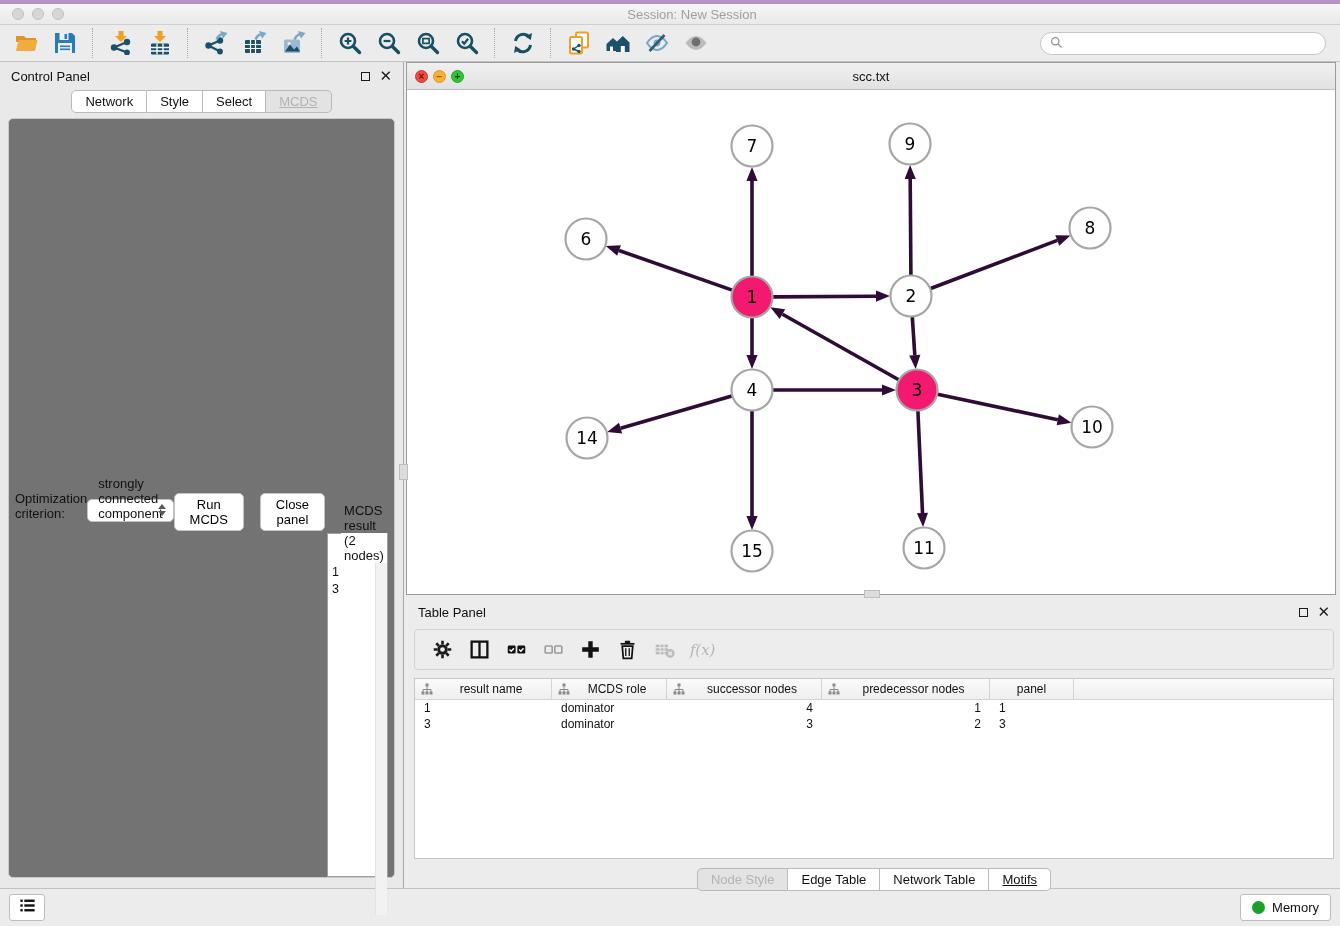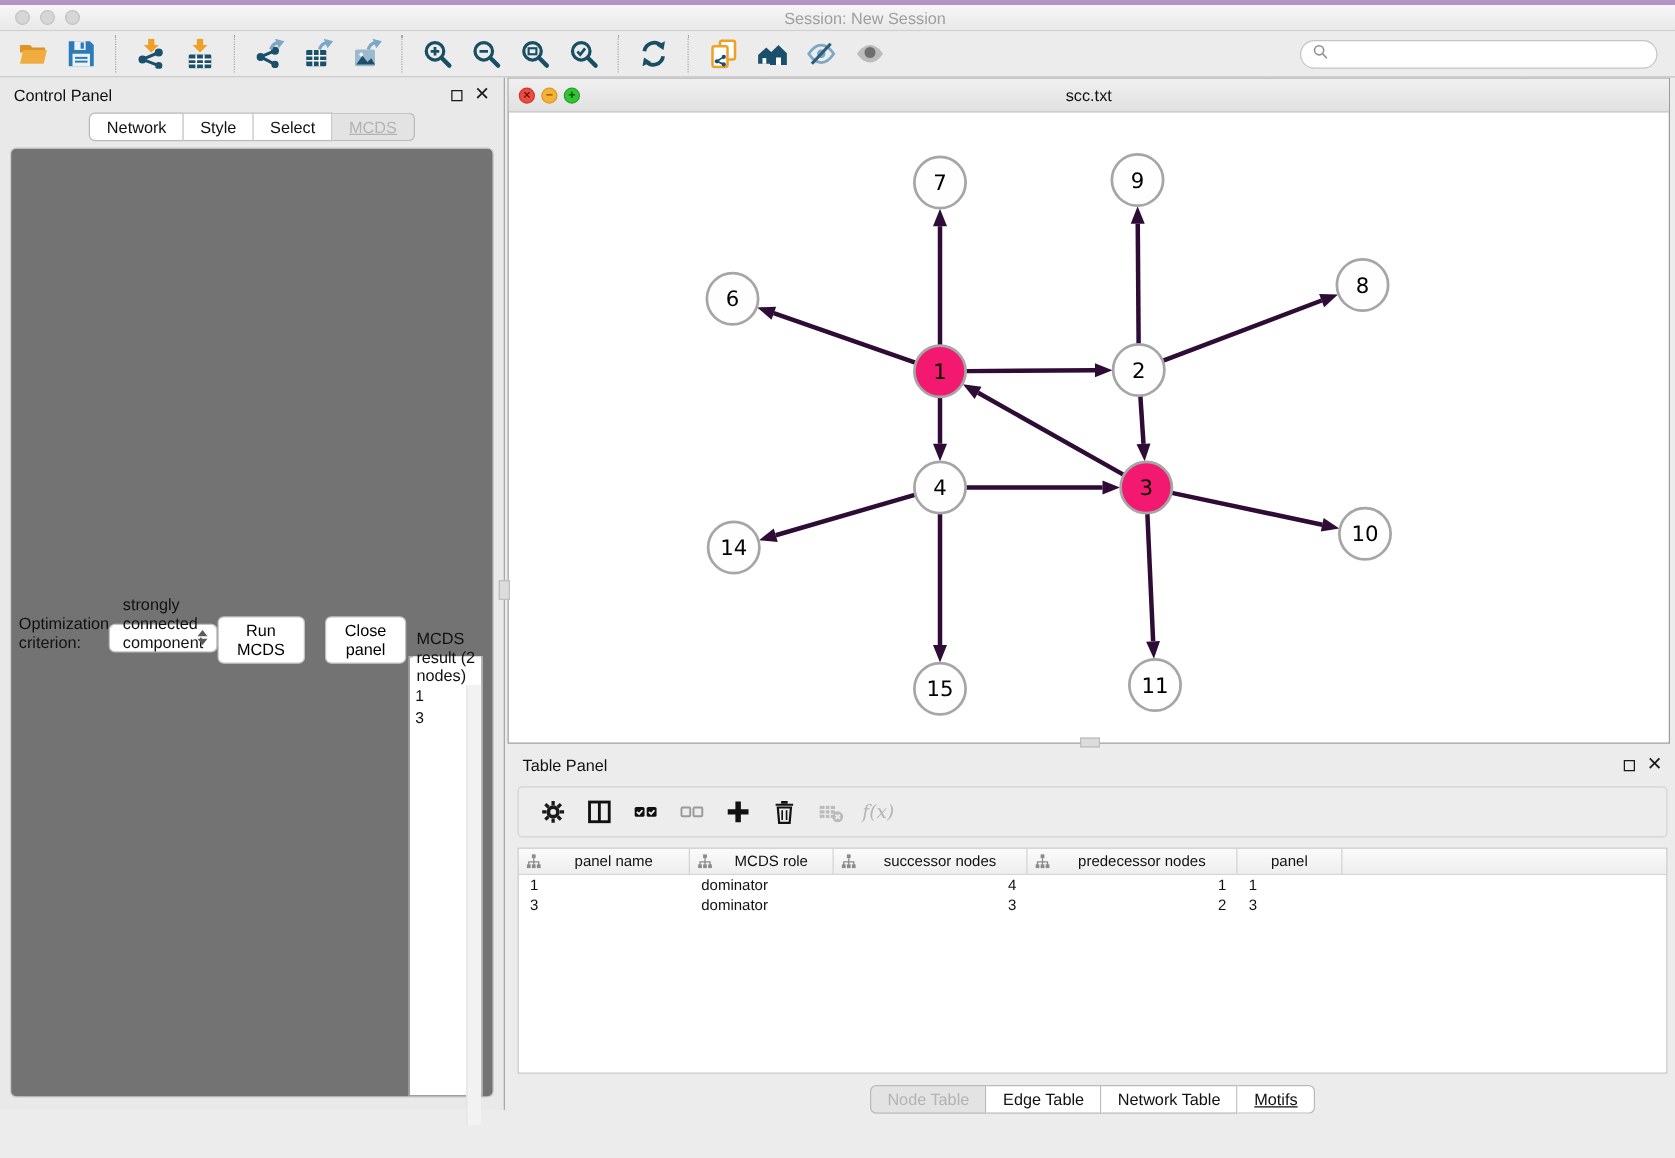--- a/index.html
+++ b/index.html
@@ -46,21 +46,21 @@
     display:flex; flex-direction:row; align-items:center; padding:15px 6px 0 6px; }
   .opt-label { font-size:13px; }
   .criterion-select { margin-top:10px; width:308px; height:23px; background:#fff; border:1px solid #C2C2C2;
     border-radius:5px; display:flex; align-items:flex-end; font-size:13px; padding:0 10px; position:relative; }
   .select-arrows { position:absolute; right:7px; top:4px; display:flex; flex-direction:column; gap:2px; }
   .tri-up { width:0; height:0; border-left:4px solid transparent; border-right:4px solid transparent; border-bottom:5px solid #5A5A5A; }
   .tri-down { width:0; height:0; border-left:4px solid transparent; border-right:4px solid transparent; border-top:5px solid #5A5A5A; }
   .cp-buttons { display:flex; gap:16px; margin-top:12px; }
   .mac-btn { background:#fff; border:1px solid #C2C2C2; border-radius:5px; font-size:13px; padding:3px 15px; }
   .result-fieldset { margin:auto 2px 0 2px; width:374px; height:374px; border:1px solid #9F9F9F; padding:0; background:#fff; }
-  .result-fieldset legend { font-size:13px; padding:0 3px; margin-left:2px; }
+  .result-fieldset legend { font-size:13px; padding:0 3px; margin-left:13px; }
   .result-list { height:352px; overflow:hidden; padding:1px 4px; font-size:12.5px; line-height:17px; position:relative; }
   .result-list::after { content:""; position:absolute; top:0; right:0; width:11px; height:100%;
     background:#F2F2F2; border-left:1px solid #E2E2E2; }
   .v-handle { position:absolute; right:-5px; top:402px; width:9px; height:16px; background:#DCDCDC;
     border:1px solid #BDBDBD; z-index:6; }
   
   .right-side { flex:1; display:flex; flex-direction:column; background:#ECECEC; }
   .network-window { height:533px; flex:0 0 533px; margin:0 4px 0 2px; border:1px solid #9C9C9C; background:#fff;
     display:flex; flex-direction:column; }
   .nw-titlebar { height:27px; flex:0 0 27px; background:linear-gradient(#F0F0F0,#E1E1E1); border-bottom:1px solid #BEBEBE;
@@ -549,21 +549,21 @@
               <div class="tp-th" style="width: 137px;">
                 <span class="icon hdr-icon">
                   <svg viewBox="0 0 12 12">
                     <rect x="4.5" y="0.5" width="3" height="3" fill="#8A8A8A"></rect>
                     <path d="M6 3.5v3M2 9V6.5h8V9M6 6.5V9" stroke="#8A8A8A" fill="none"></path>
                     <rect x="0.5" y="8.5" width="3" height="3" fill="#8A8A8A"></rect>
                     <rect x="4.5" y="8.5" width="3" height="3" fill="#8A8A8A"></rect>
                     <rect x="8.5" y="8.5" width="3" height="3" fill="#8A8A8A"></rect>
                   </svg>
                 </span>
-                <span class="lbl">panel name</span>
+                <span class="lbl">result name</span>
               </div>
               <div class="tp-th" style="width: 115px;">
                 <span class="icon hdr-icon">
                   <svg viewBox="0 0 12 12">
                     <rect x="4.5" y="0.5" width="3" height="3" fill="#8A8A8A"></rect>
                     <path d="M6 3.5v3M2 9V6.5h8V9M6 6.5V9" stroke="#8A8A8A" fill="none"></path>
                     <rect x="0.5" y="8.5" width="3" height="3" fill="#8A8A8A"></rect>
                     <rect x="4.5" y="8.5" width="3" height="3" fill="#8A8A8A"></rect>
                     <rect x="8.5" y="8.5" width="3" height="3" fill="#8A8A8A"></rect>
                   </svg>
@@ -610,23 +610,41 @@
                 <div class="tp-cell" style="width: 137px; text-align: left;">3</div>
                 <div class="tp-cell" style="width: 115px; text-align: left;">dominator</div>
                 <div class="tp-cell" style="width: 155px; text-align: right;">3</div>
                 <div class="tp-cell" style="width: 168px; text-align: right;">2</div>
                 <div class="tp-cell" style="width: 84px; text-align: left;">3</div>
               </div>
             </div>
         </div>
         <div class="tp-tabs">
           <div class="seg" id="tp-tab-seg">
-              <div class="seg-item active">Node Table</div>
+              <div class="seg-item active">Node Style</div>
               <div class="seg-item">Edge Table</div>
               <div class="seg-item">Network Table</div>
               <div class="seg-item">Motifs</div>
             </div>
         </div>
       </div>
     </div>
   </div>
 
+  <div class="status-bar">
+    <div class="sb-btn">
+      <span id="list-icon-slot"><span class="icon"><svg viewBox="0 0 24 24">
+              <g fill="#111">
+                <rect x="3" y="4.5" width="3" height="3"></rect>
+                <rect x="3" y="10.5" width="3" height="3"></rect>
+                <rect x="3" y="16.5" width="3" height="3"></rect>
+                <rect x="8" y="4.5" width="13" height="3"></rect>
+                <rect x="8" y="10.5" width="13" height="3"></rect>
+                <rect x="8" y="16.5" width="13" height="3"></rect>
+              </g>
+            </svg></span></span>
+    </div>
+    <div class="memory-btn">
+      <span class="memory-dot"></span>
+      <span>Memory</span>
+    </div>
+  </div>
 </div>
 
 </body></html>

